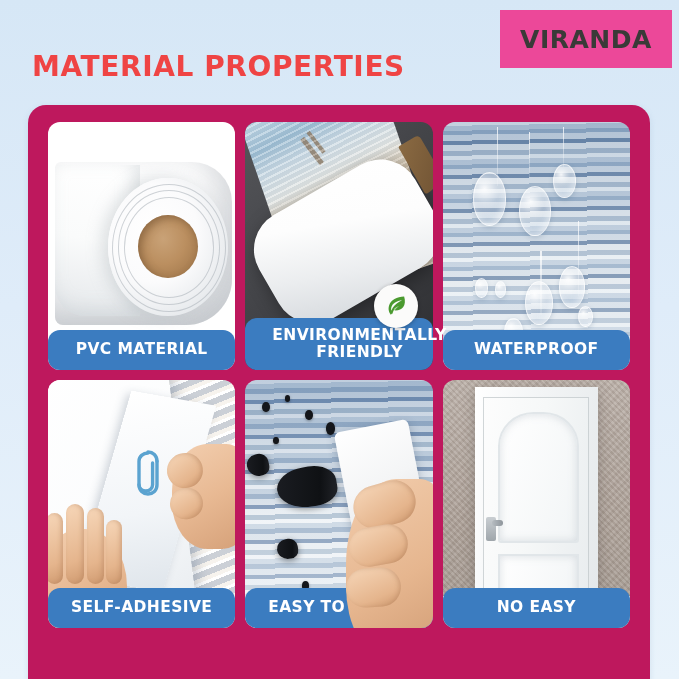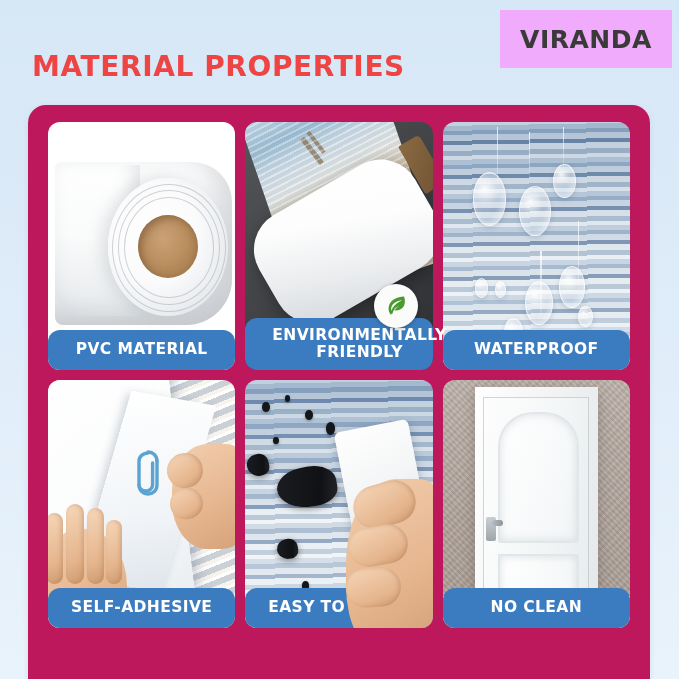--- a/index.html
+++ b/index.html
@@ -19,21 +19,21 @@
     height: 679px;
   }
 
   
   .brand-box {
     position: absolute;
     left: 500px;
     top: 10px;
     width: 172px;
     height: 58px;
-    background: #f0abfc;
+    background: #ec4899;
     display: flex;
     align-items: center;
     justify-content: center;
   }
   .brand-text {
     font-size: 25px;
     font-weight: bold;
     letter-spacing: 0.5px;
     color: #3a3a38;
     font-family: "DejaVu Sans", sans-serif;
@@ -613,18 +613,18 @@
           <div class="door-wall-tex"></div>
           <div class="door-frame">
             <div class="door-leaf">
               <div class="door-panel-top"></div>
               <div class="door-panel-bot"></div>
               <div class="door-handle"></div>
             </div>
           </div>
           <div class="baseboard"></div>
         </div>
-        <div class="card-label">NO CLEAN</div>
+        <div class="card-label">NO EASY</div>
       </div>
 
     </div>
   </div>
 </div>
 
 </body></html>

